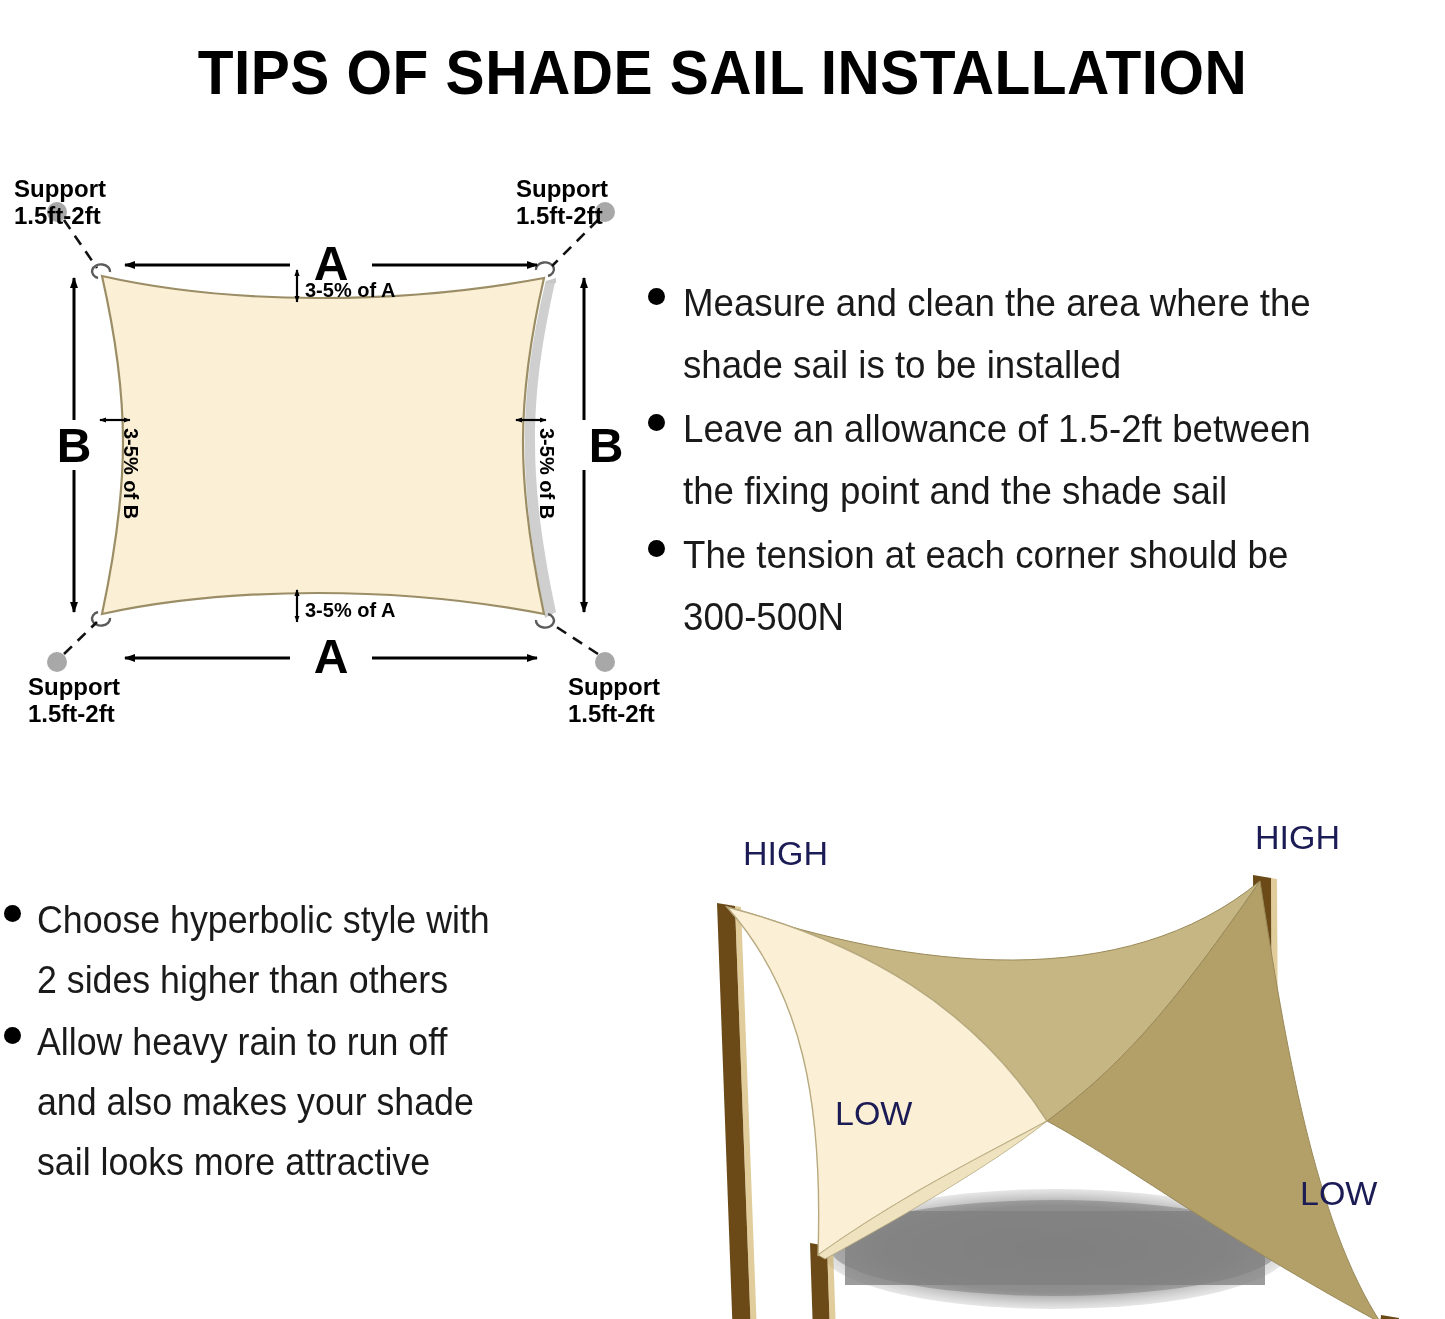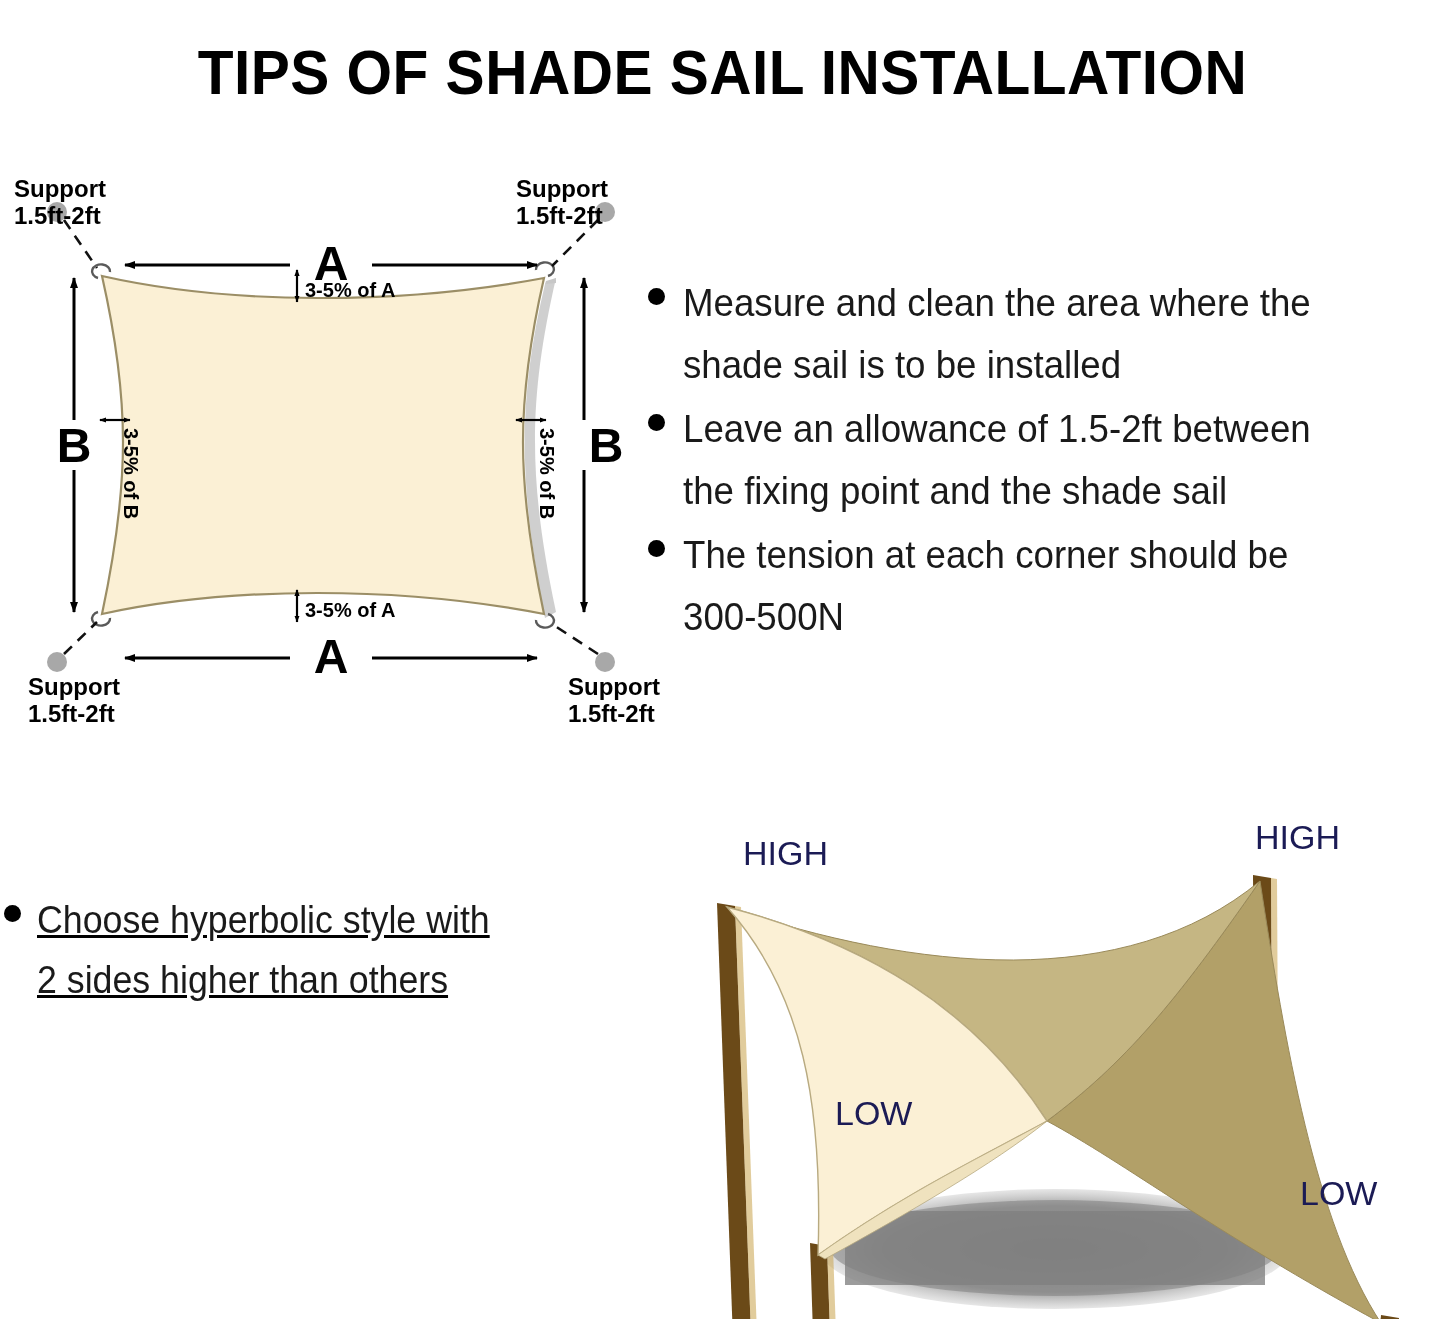--- a/index.html
+++ b/index.html
@@ -74,21 +74,20 @@
     transform-origin: left top;
     white-space: pre-line;
   }
 
   
   #bottom-bullets {
     position: absolute;
     left: 4px;
     top: 890px;
     width: 640px;
-    text-decoration: underline;
   }
   #bottom-bullets .bullet-text {
     font-size: 38px;
     line-height: 60px;
   }
   #bottom-bullets .bullet-dot {
     margin-top: 15px;
     margin-right: 16px;
   }
 
@@ -242,20 +241,26 @@
 300-500N</span>
   </div>
 </div>
 
 <div id="bottom-bullets">
   <div class="bullet-row">
     <span class="bullet-dot"></span>
     <span class="bullet-text">Choose hyperbolic style with
 2 sides higher than others</span>
   </div>
+  <div class="bullet-row">
+    <span class="bullet-dot"></span>
+    <span class="bullet-text">Allow heavy rain to run off
+and also makes your shade
+sail looks more attractive</span>
+  </div>
 </div>
 
 <div id="hyperbolic-illustration">
   <svg width="790" height="544" viewBox="0 0 790 544" xmlns="http://www.w3.org/2000/svg">
     <defs>
       <radialGradient id="groundShadowGrad" cx="50%" cy="50%" r="58%">
         <stop offset="0%" stop-color="#7d7d7d" stop-opacity="0.95"></stop>
         <stop offset="62%" stop-color="#8a8a8a" stop-opacity="0.80"></stop>
         <stop offset="100%" stop-color="#bdbdbd" stop-opacity="0"></stop>
       </radialGradient>

